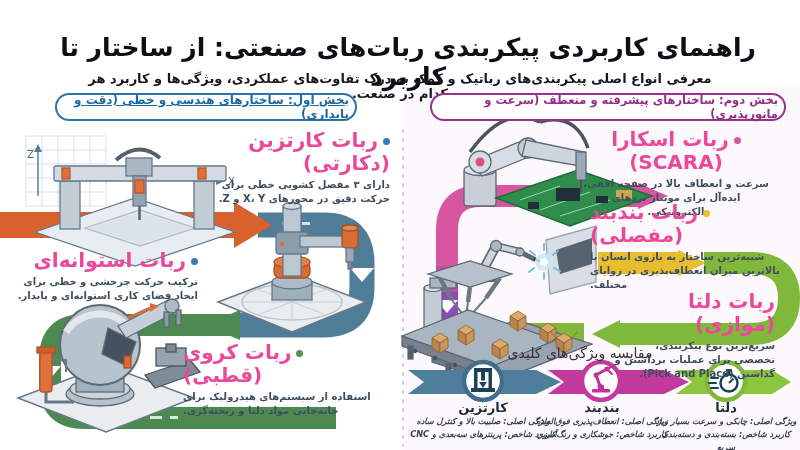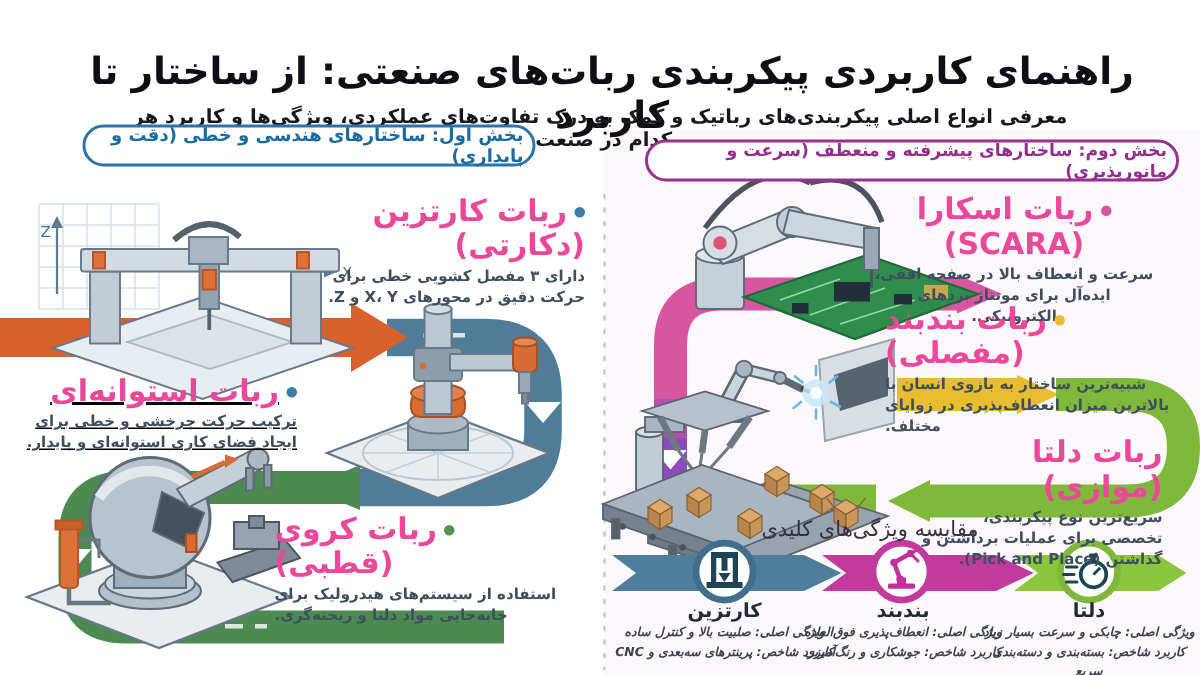--- a/index.html
+++ b/index.html
@@ -7,28 +7,28 @@
          font-family:"DejaVu Sans",sans-serif;}
   .abs{position:absolute;}
   .rtl{direction:rtl;}
   .tint{left:403px;top:86px;width:397px;height:364px;background:#fdf8fb;}
   .art{left:0;top:0;}
   .title{left:48px;top:16px;width:720px;text-align:center;font-size:25px;font-weight:900;
          color:#0e0f14;letter-spacing:-0.2px;}
   .subtitle{left:80px;top:58px;width:640px;text-align:center;font-size:13px;font-weight:700;color:#17181d;}
   .pill{height:22px;display:flex;align-items:center;justify-content:center;background:#fff;
         border-radius:14px;font-weight:800;font-size:12px;padding:1px 6px;}
-  .pill-1{left:55px;top:83px;width:286px;border:2px solid #2b74ab;color:#1b6aa0;}
+  .pill-1{left:55px;top:93px;width:286px;border:2px solid #2b74ab;color:#1b6aa0;text-decoration:underline;}
   .pill-2{left:430px;top:93px;width:340px;border:2px solid #993090;color:#952d8c;font-size:11.5px;}
   .item{line-height:1.15;}
   .item h3{margin:0;font-size:20px;font-weight:800;color:#ec4899;}
   .dot{display:inline-block;width:7px;height:7px;border-radius:50%;margin-left:5px;vertical-align:middle;}
   .desc{margin:3px 0 0 0;font-size:10px;font-weight:600;color:#3f4e5e;line-height:1.4;}
   .i1{left:200px;top:129px;width:190px;text-align:right;}
-  .i2{left:6px;top:249px;width:192px;text-align:right;text-decoration:underline;}
+  .i2{left:6px;top:249px;width:192px;text-align:right;}
   .i3{left:183px;top:341px;width:194px;text-align:left;}
   .r1{left:582px;top:128px;width:188px;text-align:center;}
   .r2{left:590px;top:201px;width:204px;text-align:left;}
   .r3{left:613px;top:275px;width:162px;text-align:right;margin-top:15px;}
   .cmp-head{left:470px;top:345px;width:220px;text-align:center;font-size:14px;font-weight:400;color:#3a2f3f;}
   .cmp-col{text-align:center;top:400px;}
   .cmp-col .nm{font-size:13px;font-weight:900;color:#1d2b3a;line-height:15px;}
   .cmp-col .ln{font-size:8.2px;font-weight:700;color:#3a4350;line-height:13px;font-style:italic;}
   .c1{left:403px;width:160px;}
   .c2{left:533px;width:138px;}

